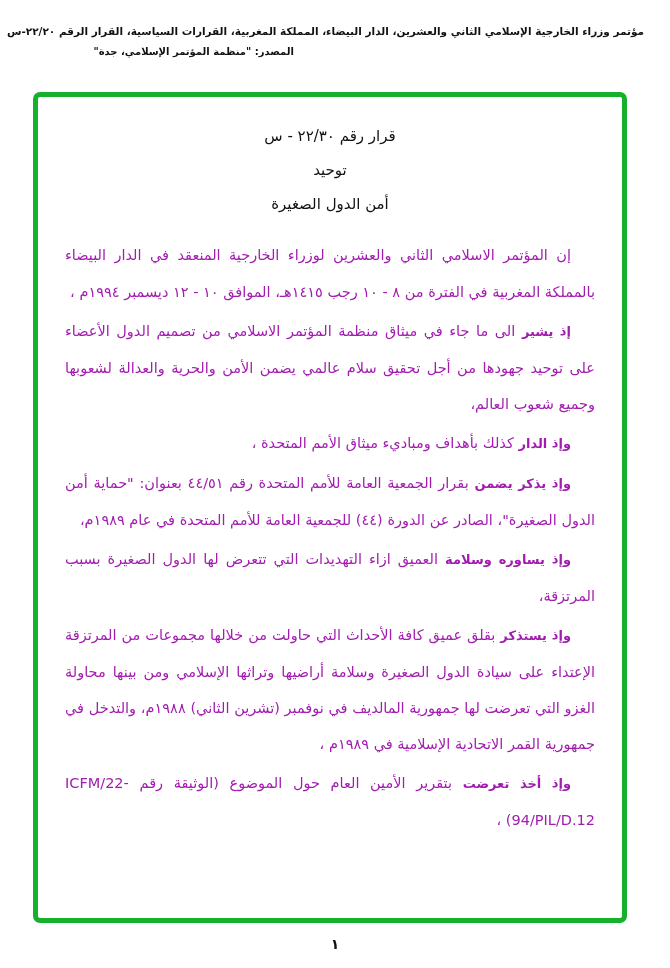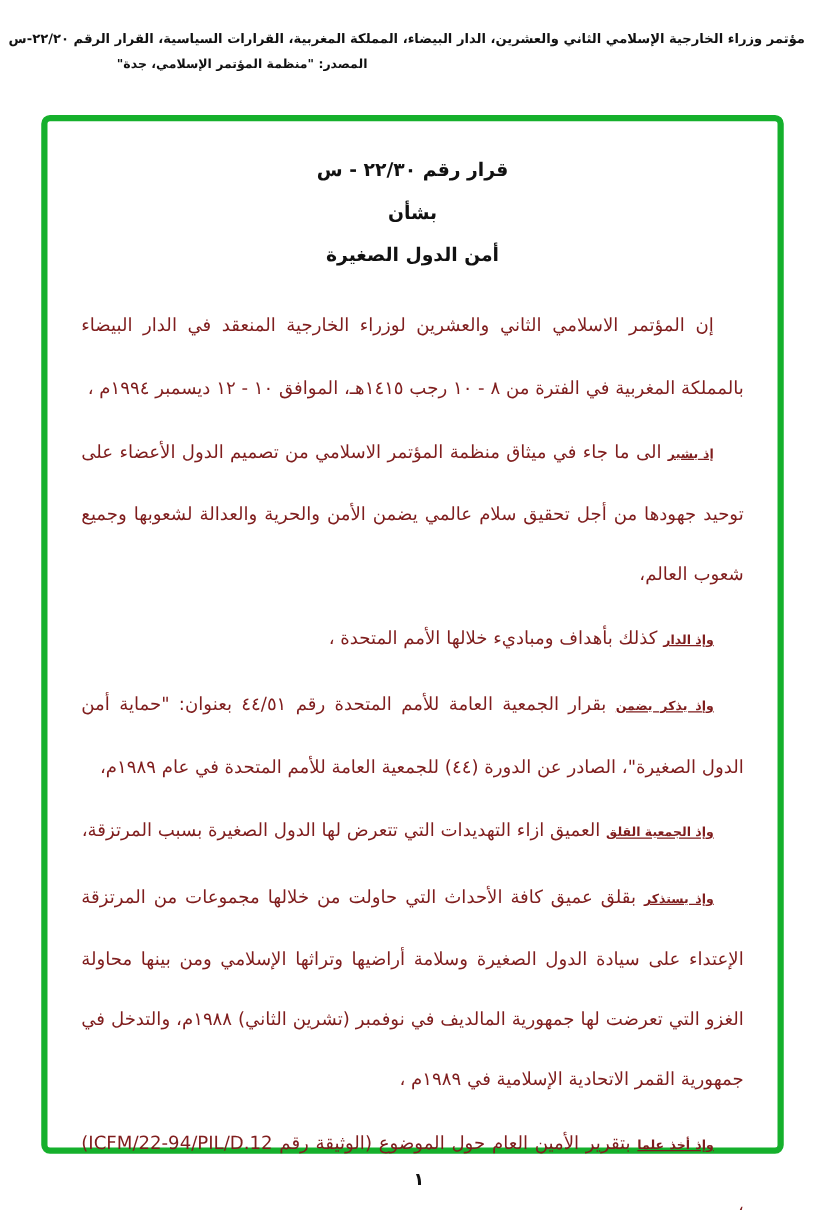--- a/index.html
+++ b/index.html
@@ -42,43 +42,42 @@
     width: 594px;
     height: 831px;
     border: 5px solid #15b02c;
     border-radius: 7px;
     background: #ffffff;
     box-sizing: border-box;
     padding: 22px 27px 10px 27px;
   }
   .title-block {
     text-align: center;
-    font-weight: bold;
+    font-weight: normal;
     font-size: 15px;
     color: #111;
   }
   .title-block .t-line {
     display: block;
     line-height: 34px;
   }
   .body-text {
     margin-top: 16px;
   }
   .body-text p {
     margin: 0 0 3px 0;
     font-size: 14.5px;
-    line-height: 48px;
+    line-height: 36px;
     text-align: justify;
     text-align-last: right;
     text-indent: 24px;
-    color: #7f1d1d;
+    color: #a21caf;
   }
   .body-text p b {
-    font-size: 10px;
-    text-decoration: underline;
+    font-size: 13px;
   }
   .page-number {
     position: absolute;
     left: 0;
     right: 0;
     top: 936px;
     text-align: center;
     font-size: 14px;
     font-weight: bold;
     color: #111;
@@ -88,28 +87,28 @@
 <body>
 
 <header class="page-header">
   <span class="citation">مؤتمر وزراء الخارجية الإسلامي الثاني والعشرين، الدار البيضاء، المملكة المغربية، القرارات السياسية، القرار الرقم ٢٢/٢٠-س</span>
   <span class="source">المصدر:  "منظمة المؤتمر الإسلامي، جدة"</span>
 </header>
 
 <main class="doc-frame" style="border-color: rgb(21, 176, 44);">
   <div class="title-block">
     <span class="t-line">قرار رقم ٢٢/٣٠ - س</span>
-    <span class="t-line">بشأن</span>
+    <span class="t-line">توحيد</span>
     <span class="t-line">أمن الدول الصغيرة</span>
   </div>
 
   <div class="body-text">
     <p><b></b> <span>إن المؤتمر الاسلامي الثاني والعشرين لوزراء الخارجية المنعقد في الدار البيضاء بالمملكة المغربية في الفترة من ٨ - ١٠ رجب ١٤١٥هـ، الموافق ١٠ - ١٢ ديسمبر ١٩٩٤م ،</span></p>
     <p><b>إذ يشير</b> <span>الى ما جاء في ميثاق منظمة المؤتمر الاسلامي من تصميم الدول الأعضاء على توحيد جهودها من أجل تحقيق سلام عالمي يضمن الأمن والحرية والعدالة لشعوبها وجميع شعوب العالم،</span></p>
-    <p><b>وإذ الدار</b> <span>كذلك بأهداف ومباديء خلالها الأمم المتحدة ،</span></p>
+    <p><b>وإذ الدار</b> <span>كذلك بأهداف ومباديء ميثاق الأمم المتحدة ،</span></p>
     <p><b>وإذ يذكر يضمن</b> <span>بقرار الجمعية العامة للأمم المتحدة رقم ٤٤/٥١ بعنوان: "حماية أمن الدول الصغيرة"، الصادر عن الدورة (٤٤) للجمعية العامة للأمم المتحدة في عام ١٩٨٩م،</span></p>
-    <p><b>وإذ الجمعية القلق</b> <span>العميق ازاء التهديدات التي تتعرض لها الدول الصغيرة بسبب المرتزقة،</span></p>
+    <p><b>وإذ يساوره وسلامة</b> <span>العميق ازاء التهديدات التي تتعرض لها الدول الصغيرة بسبب المرتزقة،</span></p>
     <p><b>وإذ يستذكر</b> <span>بقلق عميق كافة الأحداث التي حاولت من خلالها مجموعات من المرتزقة الإعتداء على سيادة الدول الصغيرة وسلامة أراضيها وتراثها الإسلامي ومن بينها محاولة الغزو التي تعرضت لها جمهورية المالديف في نوفمبر (تشرين الثاني) ١٩٨٨م، والتدخل في جمهورية القمر الاتحادية الإسلامية في ١٩٨٩م ،</span></p>
-    <p><b>وإذ أخذ علما</b> <span>بتقرير الأمين العام حول الموضوع (الوثيقة رقم ICFM/22-94/PIL/D.12) ،</span></p>
+    <p><b>وإذ أخذ تعرضت</b> <span>بتقرير الأمين العام حول الموضوع (الوثيقة رقم ICFM/22-94/PIL/D.12) ،</span></p>
   </div>
 </main>
 
 <div class="page-number">١</div>
 
 </body></html>

